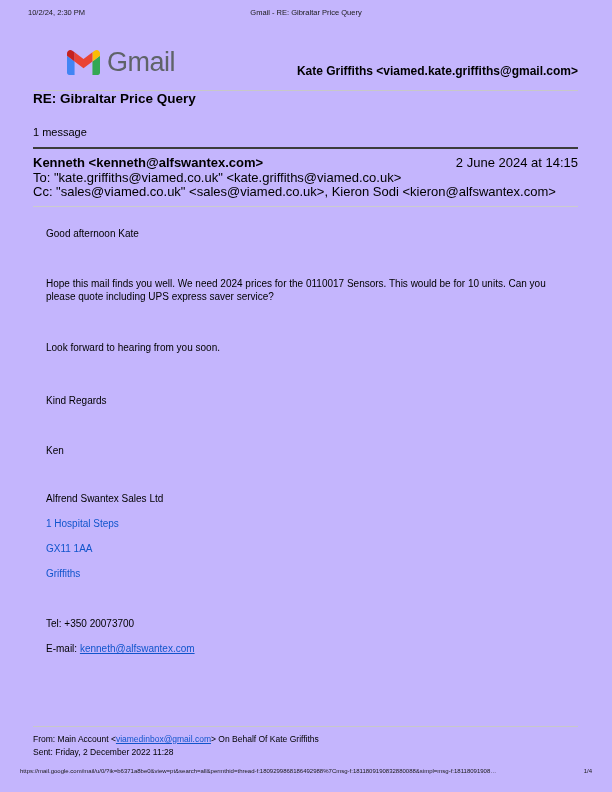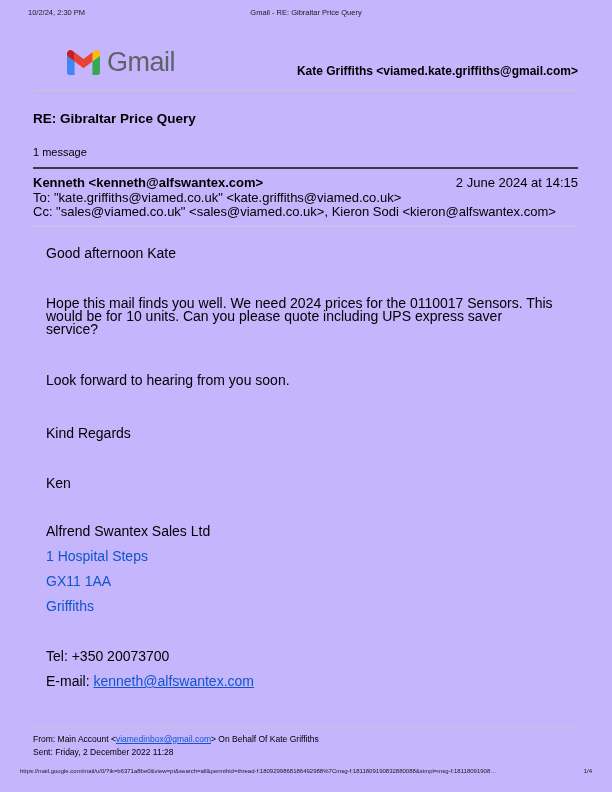--- a/index.html
+++ b/index.html
@@ -57,40 +57,40 @@
     font-weight: bold;
     text-align: right;
   }
 
   hr { border: none; }
   .hr-light { border-top: 1px solid #c8c8c8; margin-top: 12px; }
   .hr-dark  { border-top: 2px solid #3c3c3c; margin-top: 9px; }
   .hr-msg   { border-top: 1px solid #cccccc; margin-top: 8px; }
 
   .subject {
-    margin-top: 20px;
+    margin-top: 0;
     font-size: 13.5px;
     font-weight: bold;
     color: #000;
   }
   .msg-count { margin-top: 20px; font-size: 11px; }
 
   .msg-header { font-size: 13px; line-height: 12px; }
   .mh-row1 {
     margin-top: 8px;
     display: flex;
     justify-content: space-between;
   }
   .sender { font-weight: bold; }
   .to-line, .cc-line { margin-top: 2.5px; }
 
   .email-body {
     margin-left: 13px;
     margin-top: 20px;
-    font-size: 14px;
+    font-size: 10px;
     line-height: 13px;
   }
   .p-greeting   { margin-top: 0; }
   .p-request    { margin-top: 37px; max-width: 510px; }
   .p-closing    { margin-top: 38px; }
   .p-signoff    { margin-top: 40px; }
   .p-name       { margin-top: 37px; }
   .p-company    { margin-top: 35px; }
   .p-addr       { margin-top: 12px; }
   .p-tel        { margin-top: 37px; }

